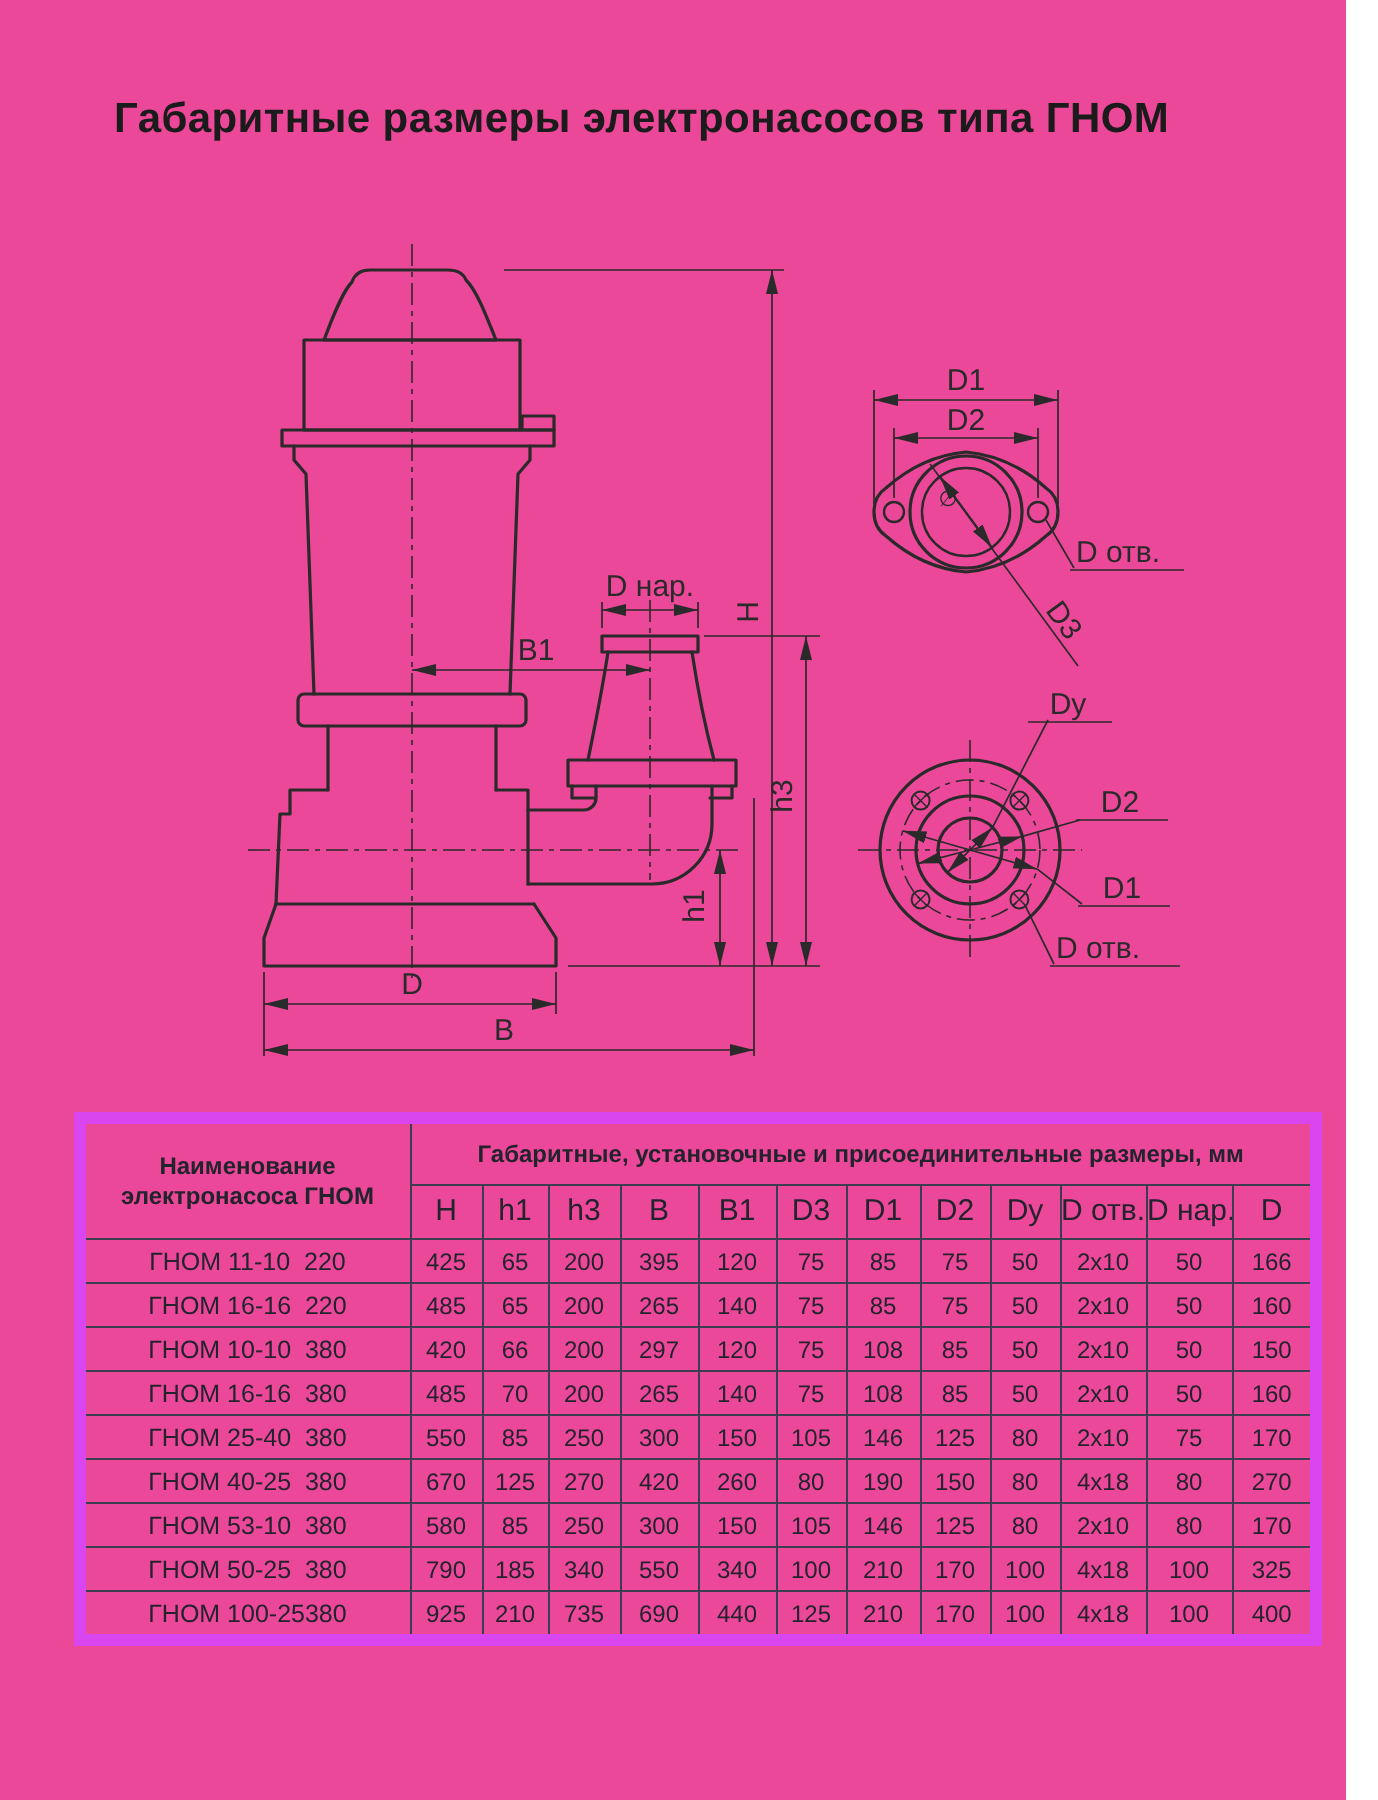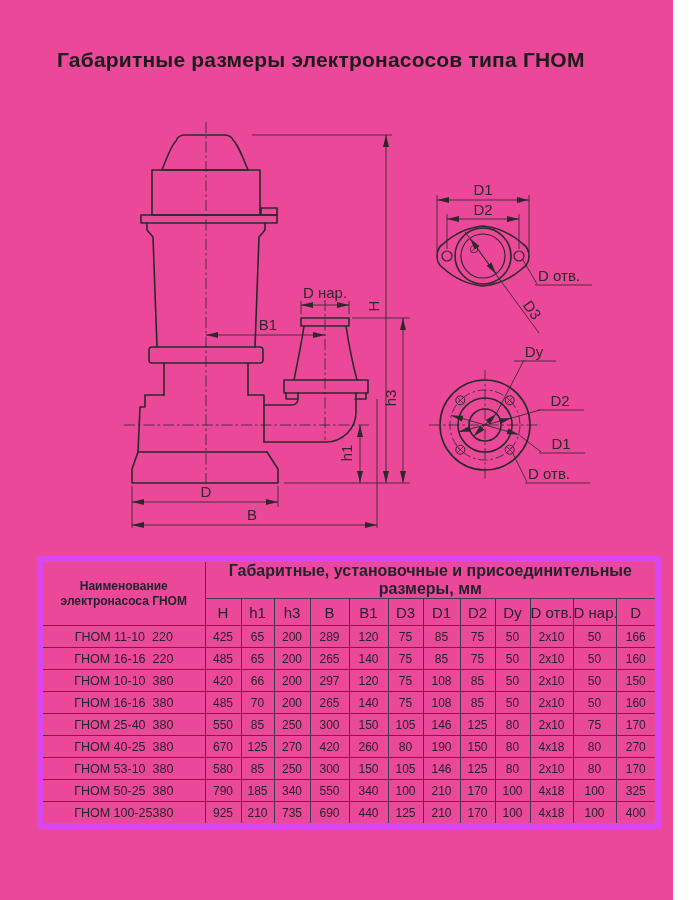--- a/index.html
+++ b/index.html
@@ -21,21 +21,21 @@
     border-collapse:collapse;table-layout:fixed;
     color:#23232e;
   }
   table.dims th, table.dims td{
     border:1px solid #3d3d52;
     text-align:center;vertical-align:middle;
     padding:0;
   }
   table.dims{border:6px solid #d946ef;}
   th.name-head{font-size:12px;font-weight:bold;height:57px;line-height:1.25;padding:0 14px;}
-  th.merged-head{font-size:16px;font-weight:bold;height:29px;}
+  th.merged-head{font-size:12px;font-weight:bold;height:29px;}
   th.col-letter{font-size:15px;font-weight:normal;height:26px;white-space:nowrap;overflow:hidden;}
   td.name-cell{font-size:12.5px;text-align:left;padding-left:8px;height:21px;white-space:pre;}
   td.val-cell{font-size:12px;height:21px;}
 </style>
 </head>
 <body>
 
 <div class="page">
 
   <h1 class="title">Габаритные размеры электронасосов типа ГНОМ</h1>
@@ -218,21 +218,21 @@
           <th class="col-letter">D нар.</th>
           <th class="col-letter">D</th>
         </tr>
     </thead>
     <tbody>
         <tr>
           <td class="name-cell">ГНОМ 11-10  220</td>
           <td class="val-cell">425</td>
           <td class="val-cell">65</td>
           <td class="val-cell">200</td>
-          <td class="val-cell">289</td>
+          <td class="val-cell">395</td>
           <td class="val-cell">120</td>
           <td class="val-cell">75</td>
           <td class="val-cell">85</td>
           <td class="val-cell">75</td>
           <td class="val-cell">50</td>
           <td class="val-cell">2x10</td>
           <td class="val-cell">50</td>
           <td class="val-cell">166</td>
         </tr>
         <tr>

